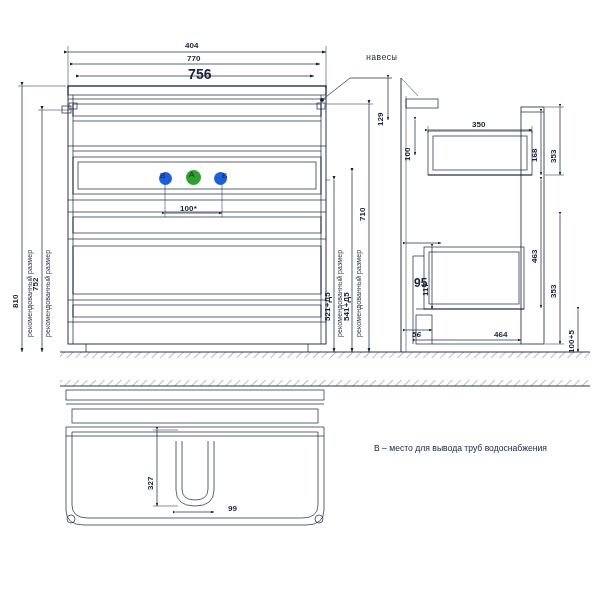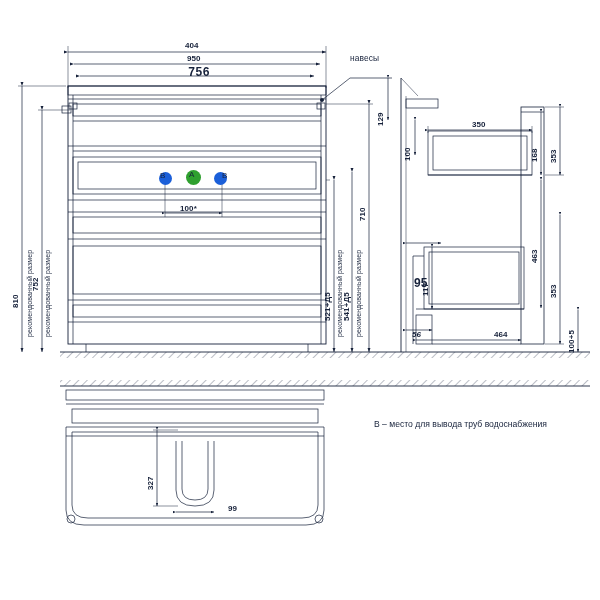--- a/index.html
+++ b/index.html
@@ -214,48 +214,48 @@
 
   <div class="dot blue" style="left:159px; top:172px;"></div>
   <div class="dot green" style="left:186px; top:170px; width:15px; height:15px;"></div>
   <div class="dot blue" style="left:214px; top:172px;"></div>
 
   <div class="lbl" style="left:160px; top:172px; font-size:8px;">В</div>
   <div class="lbl" style="left:189px; top:171px; font-size:8px;">А</div>
   <div class="lbl" style="left:222px; top:172px; font-size:8px;">В</div>
 
   <div class="lbl" style="left:185px; top:42px; font-weight:bold; font-size:8px;">404</div>
-  <div class="lbl" style="left:187px; top:55px; font-weight:bold; font-size:8px;">950</div>
-  <div class="lbl" style="left:188px; top:67px; font-weight:bold; font-size:12px;font-family:Liberation Mono, monospace;">756</div>
+  <div class="lbl" style="left:187px; top:55px; font-weight:bold; font-size:8px;">770</div>
+  <div class="lbl" style="left:188px; top:67px; font-weight:bold; font-size:14px;">756</div>
   <div class="lbl" style="left:180px; top:205px; font-weight:bold; font-size:8px;">100*</div>
 
   <div class="lbl vert" style="left:20px; top:300px; font-weight:bold; font-size:8px;">810</div>
   <div class="lbl vert" style="left:33px; top:330px; font-size:7px;">рекомендованный размер</div>
   <div class="lbl vert" style="left:40px; top:283px; font-weight:bold; font-size:8px;">752</div>
   <div class="lbl vert" style="left:51px; top:330px; font-size:7px;">рекомендованный размер</div>
 
   <div class="lbl vert" style="left:332px; top:313px; font-weight:bold; font-size:8px;">521+Д5</div>
   <div class="lbl vert" style="left:343px; top:330px; font-size:7px;">рекомендованный размер</div>
   <div class="lbl vert" style="left:351px; top:313px; font-weight:bold; font-size:8px;">541+Д5</div>
   <div class="lbl vert" style="left:362px; top:330px; font-size:7px;">рекомендованный размер</div>
   <div class="lbl vert" style="left:367px; top:213px; font-weight:bold; font-size:8px;">710</div>
 
-  <div class="lbl" style="left:350px; top:54px; font-size:8.4px;">навесы</div>
+  <div class="lbl" style="left:366px; top:54px; font-size:8.4px;font-family:Liberation Mono, monospace;">навесы</div>
 
   <div class="lbl vert" style="left:385px; top:118px; font-weight:bold; font-size:8px;">129</div>
   <div class="lbl vert" style="left:412px; top:153px; font-weight:bold; font-size:8px;">100</div>
   <div class="lbl" style="left:472px; top:121px; font-weight:bold; font-size:8px;">350</div>
   <div class="lbl vert" style="left:539px; top:154px; font-weight:bold; font-size:8px;">168</div>
   <div class="lbl vert" style="left:558px; top:155px; font-weight:bold; font-size:8px;">353</div>
   <div class="lbl vert" style="left:539px; top:255px; font-weight:bold; font-size:8px;">463</div>
   <div class="lbl vert" style="left:430px; top:288px; font-weight:bold; font-size:8px;">117</div>
   <div class="lbl" style="left:414px; top:234px; font-weight:bold; font-size:12px;margin-top:43px;">95</div>
   <div class="lbl vert" style="left:558px; top:290px; font-weight:bold; font-size:8px;">353</div>
   <div class="lbl vert" style="left:576px; top:345px; font-weight:bold; font-size:8px;">100+5</div>
   <div class="lbl" style="left:412px; top:331px; font-weight:bold; font-size:8px;font-style:italic;">56</div>
   <div class="lbl" style="left:461px; top:331px; font-weight:bold; font-size:8px;margin-left:33px;">464</div>
 
   <div class="lbl vert" style="left:155px; top:482px; font-weight:bold; font-size:8px;">327</div>
   <div class="lbl" style="left:188px; top:505px; font-weight:bold; font-size:8px;padding-left:40px;">99</div>
 
-  <div class="legend" style="left:327px; top:420px;padding-left:47px;">В – место для вывода труб водоснабжения</div>
+  <div class="legend" style="left:327px; top:444px;padding-left:47px;">В – место для вывода труб водоснабжения</div>
 
 </div>
 
 </body></html>

